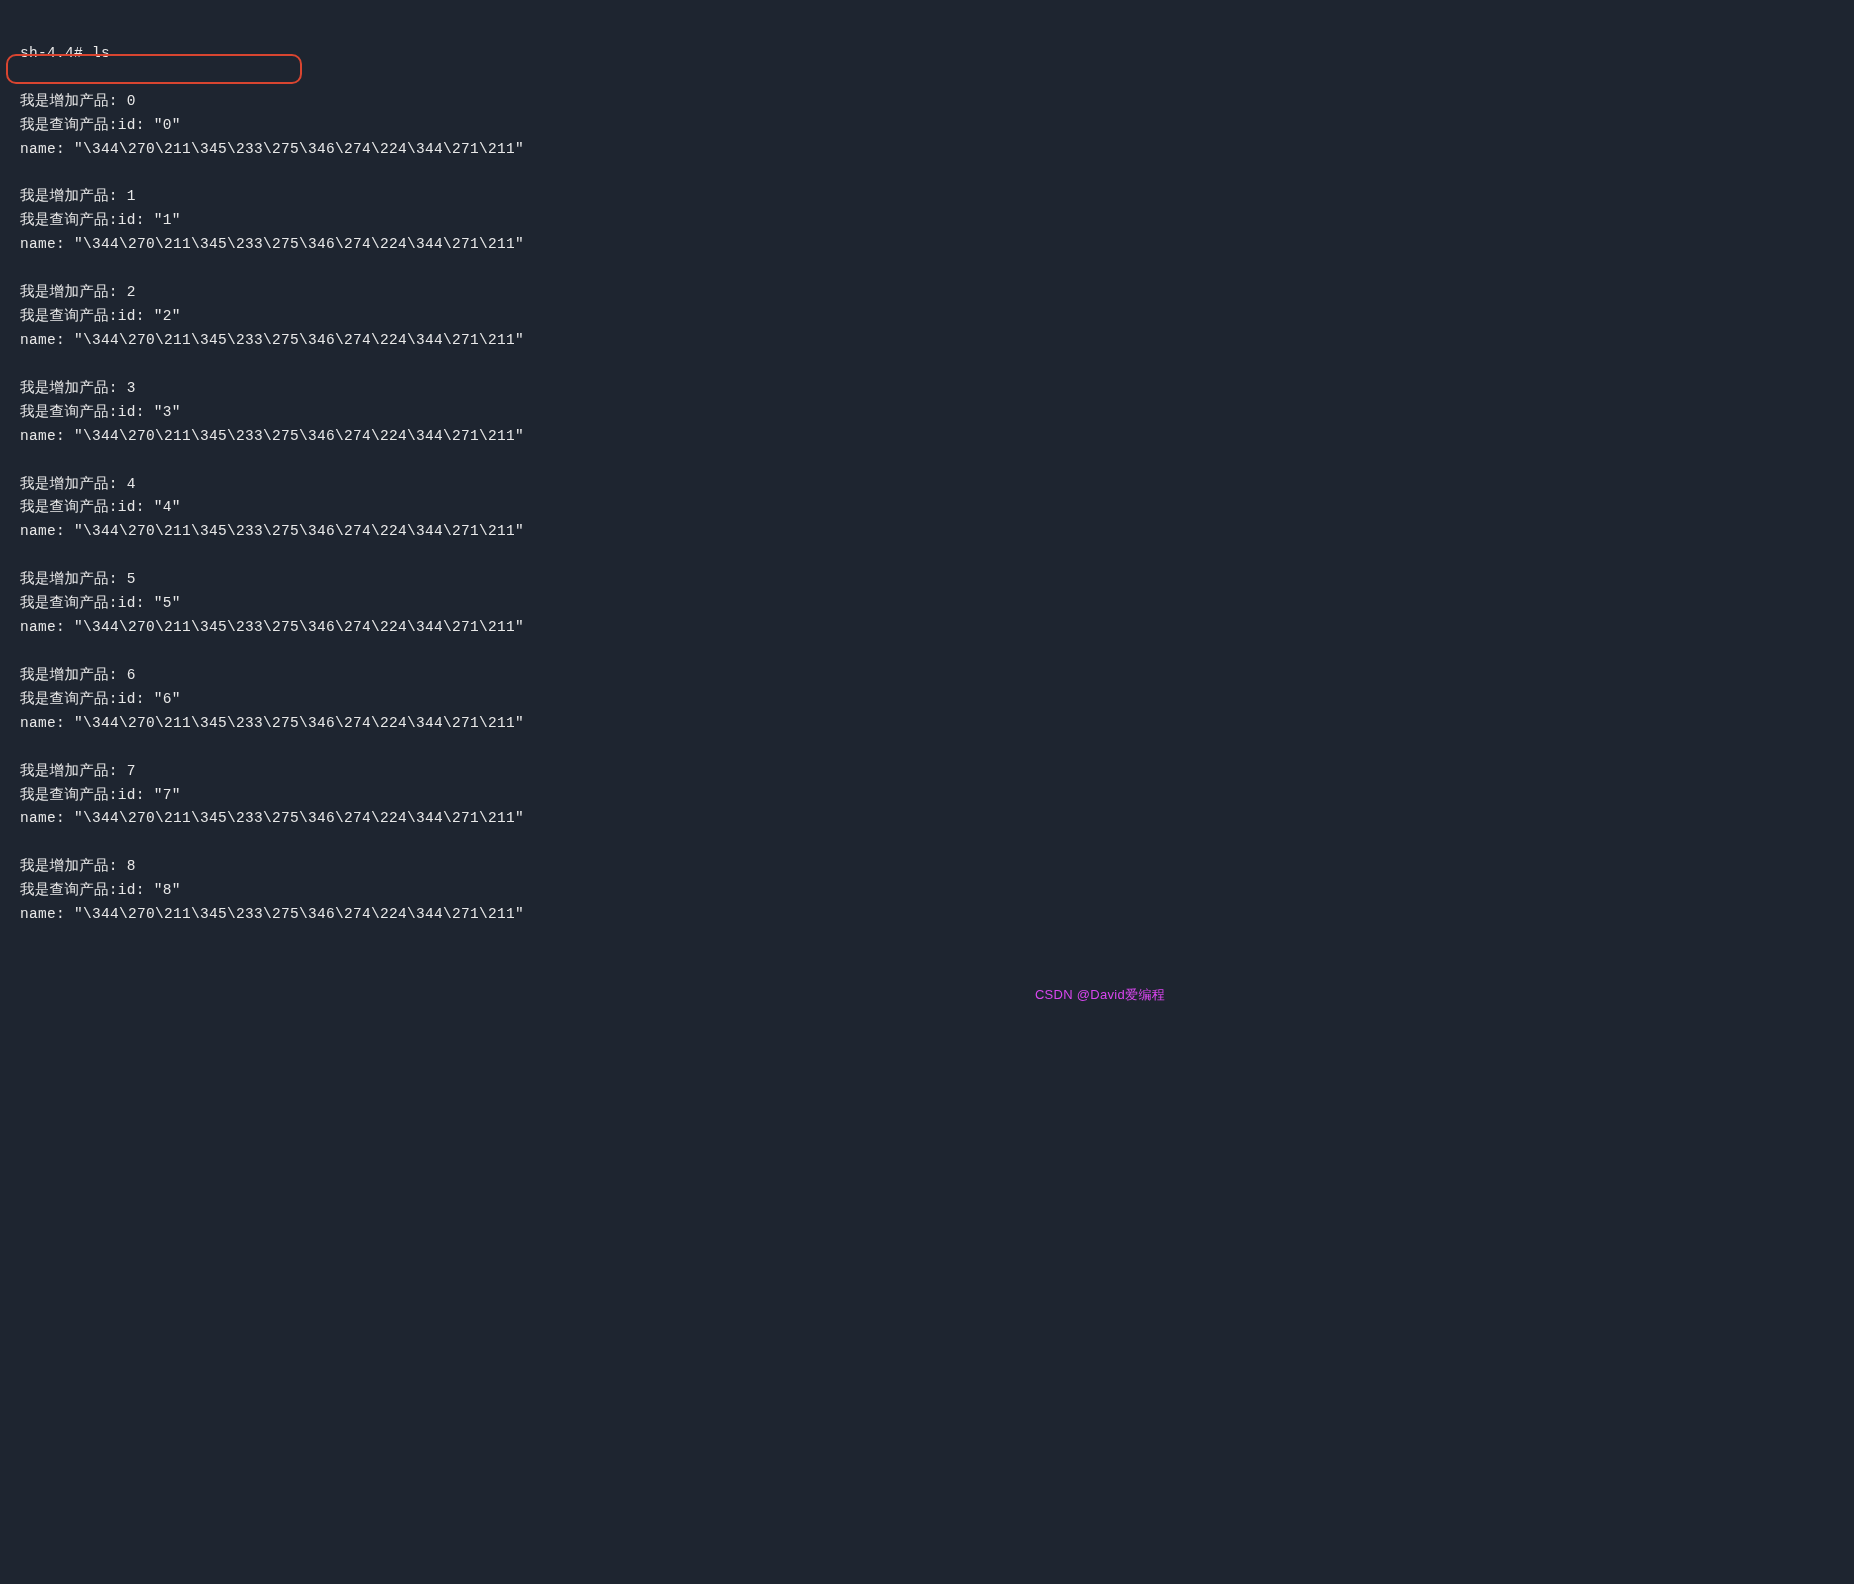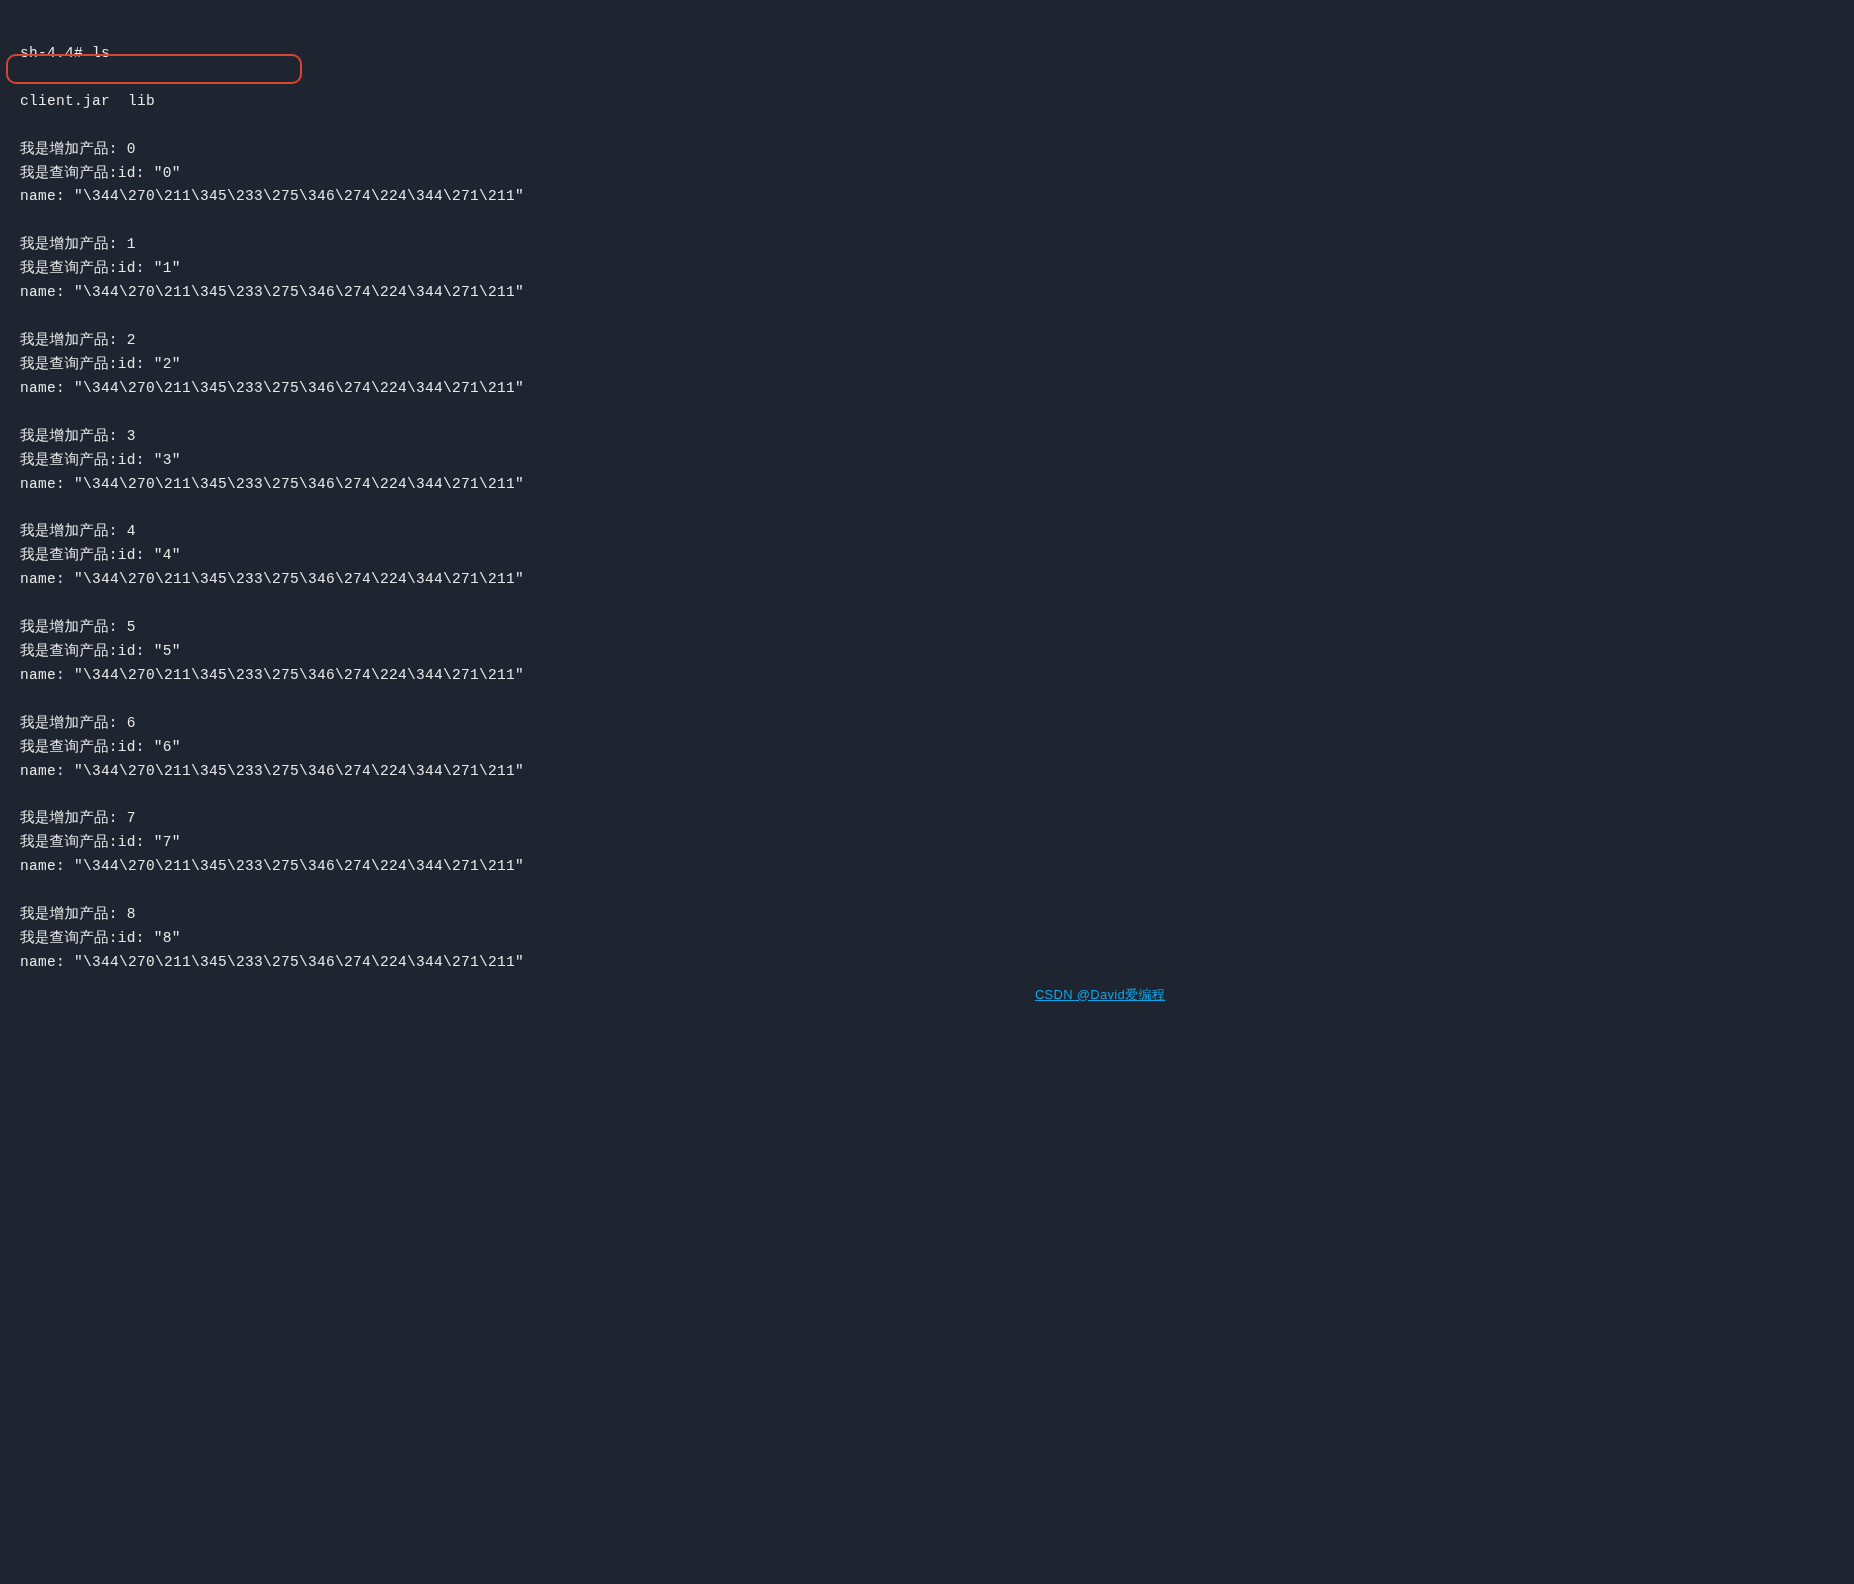--- a/index.html
+++ b/index.html
@@ -27,37 +27,35 @@
     .highlight-box {
       position: absolute;
       border: 2.5px solid #d94530;
       border-radius: 10px;
       pointer-events: none;
     }
     .watermark {
       position: absolute;
       bottom: 8px;
       right: 20px;
-      color: #0ea5e9;
+      color: #d946ef;
       font-size: 13px;
       font-family: -apple-system, 'Segoe UI', sans-serif;
-      text-decoration: underline;
     }
     .line {
       display: block;
     }
     .blank-line {
       display: block;
       height: 1.65em;
     }
   </style>
 </head>
 <body>
 
 <div class="terminal">
 <span class="line"><span>sh-4.4#</span> <span>ls</span></span>
-<span class="line">client.jar  lib</span>
 <div id="entries-container"><span class="line">我是增加产品: 0</span><span class="line">我是查询产品:id: "0"</span><span class="line">name: "\344\270\211\345\233\275\346\274\224\344\271\211"</span><span class="blank-line"></span><span class="line">我是增加产品: 1</span><span class="line">我是查询产品:id: "1"</span><span class="line">name: "\344\270\211\345\233\275\346\274\224\344\271\211"</span><span class="blank-line"></span><span class="line">我是增加产品: 2</span><span class="line">我是查询产品:id: "2"</span><span class="line">name: "\344\270\211\345\233\275\346\274\224\344\271\211"</span><span class="blank-line"></span><span class="line">我是增加产品: 3</span><span class="line">我是查询产品:id: "3"</span><span class="line">name: "\344\270\211\345\233\275\346\274\224\344\271\211"</span><span class="blank-line"></span><span class="line">我是增加产品: 4</span><span class="line">我是查询产品:id: "4"</span><span class="line">name: "\344\270\211\345\233\275\346\274\224\344\271\211"</span><span class="blank-line"></span><span class="line">我是增加产品: 5</span><span class="line">我是查询产品:id: "5"</span><span class="line">name: "\344\270\211\345\233\275\346\274\224\344\271\211"</span><span class="blank-line"></span><span class="line">我是增加产品: 6</span><span class="line">我是查询产品:id: "6"</span><span class="line">name: "\344\270\211\345\233\275\346\274\224\344\271\211"</span><span class="blank-line"></span><span class="line">我是增加产品: 7</span><span class="line">我是查询产品:id: "7"</span><span class="line">name: "\344\270\211\345\233\275\346\274\224\344\271\211"</span><span class="blank-line"></span><span class="line">我是增加产品: 8</span><span class="line">我是查询产品:id: "8"</span><span class="line">name: "\344\270\211\345\233\275\346\274\224\344\271\211"</span></div>
 </div>
 
 <div class="highlight-box" style="top: 54px; left: 6px; width: 296px; height: 30px;"></div>
 
 <div class="watermark">CSDN @David爱编程</div>
 
 </body></html>

